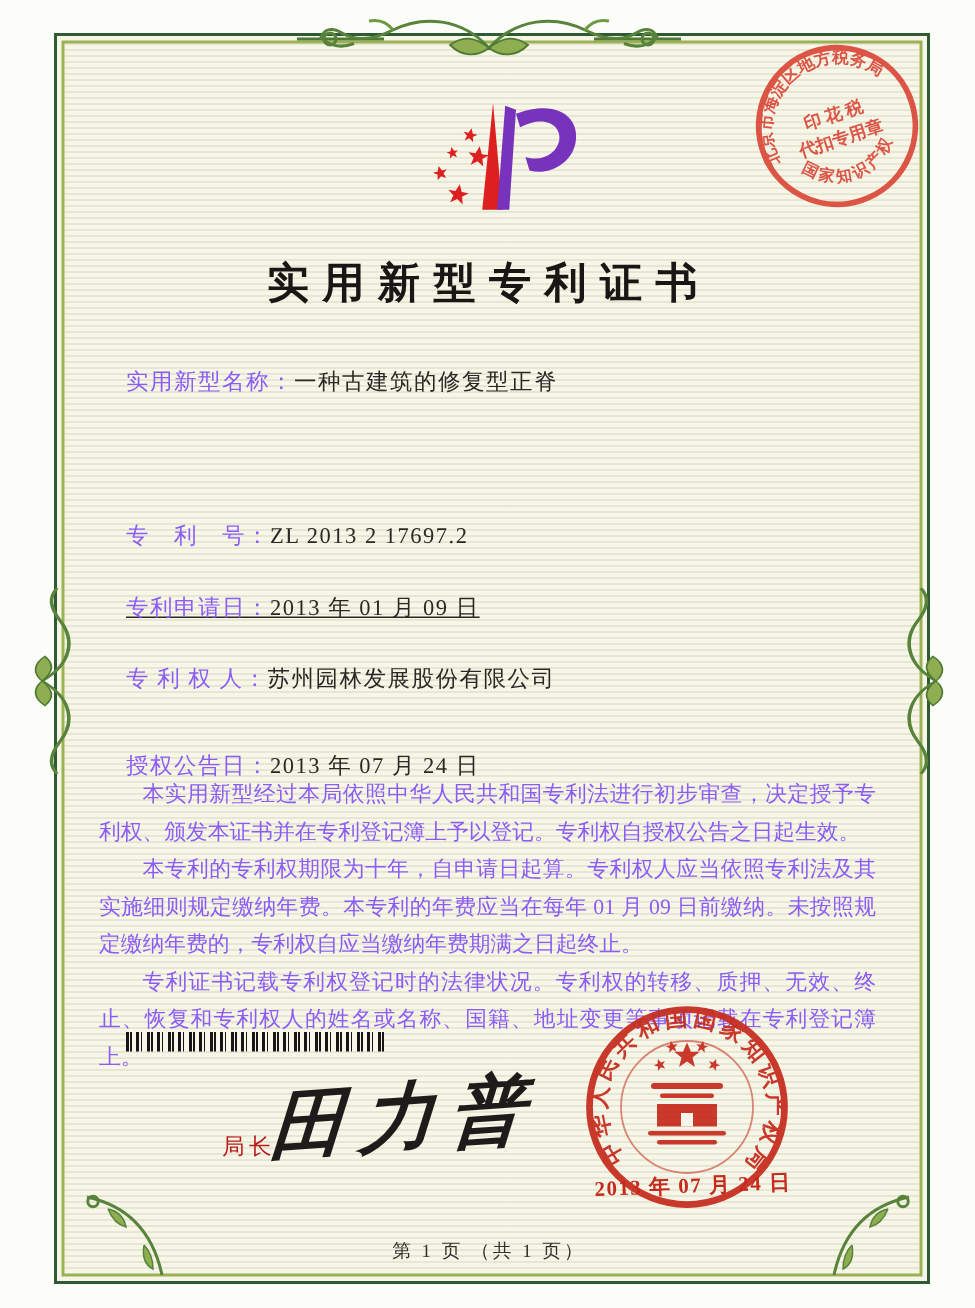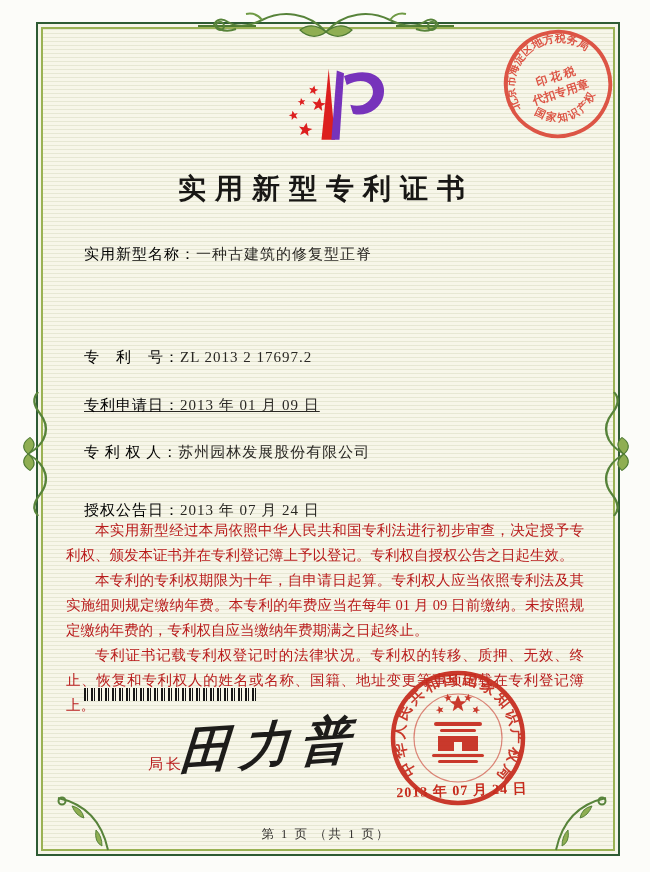--- a/index.html
+++ b/index.html
@@ -12,24 +12,24 @@
     border:2px solid #2e5b33;background:#f6f5e8;}
   .frame-inner{position:absolute;inset:3px;border:2px solid #9ab254;
     background:
       repeating-linear-gradient(180deg,rgba(164,173,122,.20) 0 1px,rgba(0,0,0,0) 1px 4px),
       #f7f6e9;}
   .abs{position:absolute;}
   .cert-no{left:72px;top:70px;font-size:14px;letter-spacing:3px;color:#33312e;}
   .title{left:36px;top:158px;width:580px;text-align:center;font-size:28px;font-weight:700;
     letter-spacing:9px;color:#181715;margin-top:12px;}
   .field{left:84px;width:500px;font-size:15px;color:#2a2824;letter-spacing:1px;white-space:nowrap;}
-  .field .lab{color:#000000;}
+  .field .lab{color:#8b5cf6;}
   .field .val{color:#2a2824;}
   .f0{top:245px;} .f1{top:303px;} .f2{top:348px;} .f3{top:396px;text-decoration:underline;} .f4{top:443px;} .f5{top:490px;margin-top:11px;}
-  .body-block{left:66px;top:518px;width:518px;color:#b91c1c;}
+  .body-block{left:66px;top:518px;width:518px;color:#8b5cf6;}
   .body-block p{margin:0;text-indent:2em;font-size:14.5px;line-height:25px;text-align:justify;}
   .barcode{left:84px;top:688px;width:172px;height:13px;
     background:repeating-linear-gradient(90deg,
       #161616 0 2px,#f7f6e9 2px 3px,
       #161616 3px 4px,#f7f6e9 4px 7px,
       #161616 7px 9px,#f7f6e9 9px 10px,
       #161616 10px 11px,#f7f6e9 11px 14px);}
   .director{left:112px;top:755px;font-size:15px;letter-spacing:3px;color:#b91c1c;margin-left:36px;}
   .signature{left:180px;top:712px;font-size:50px;font-weight:600;color:#1d1c1a;
     letter-spacing:10px;transform:rotate(-4deg) skewX(-8deg);font-style:italic;}

